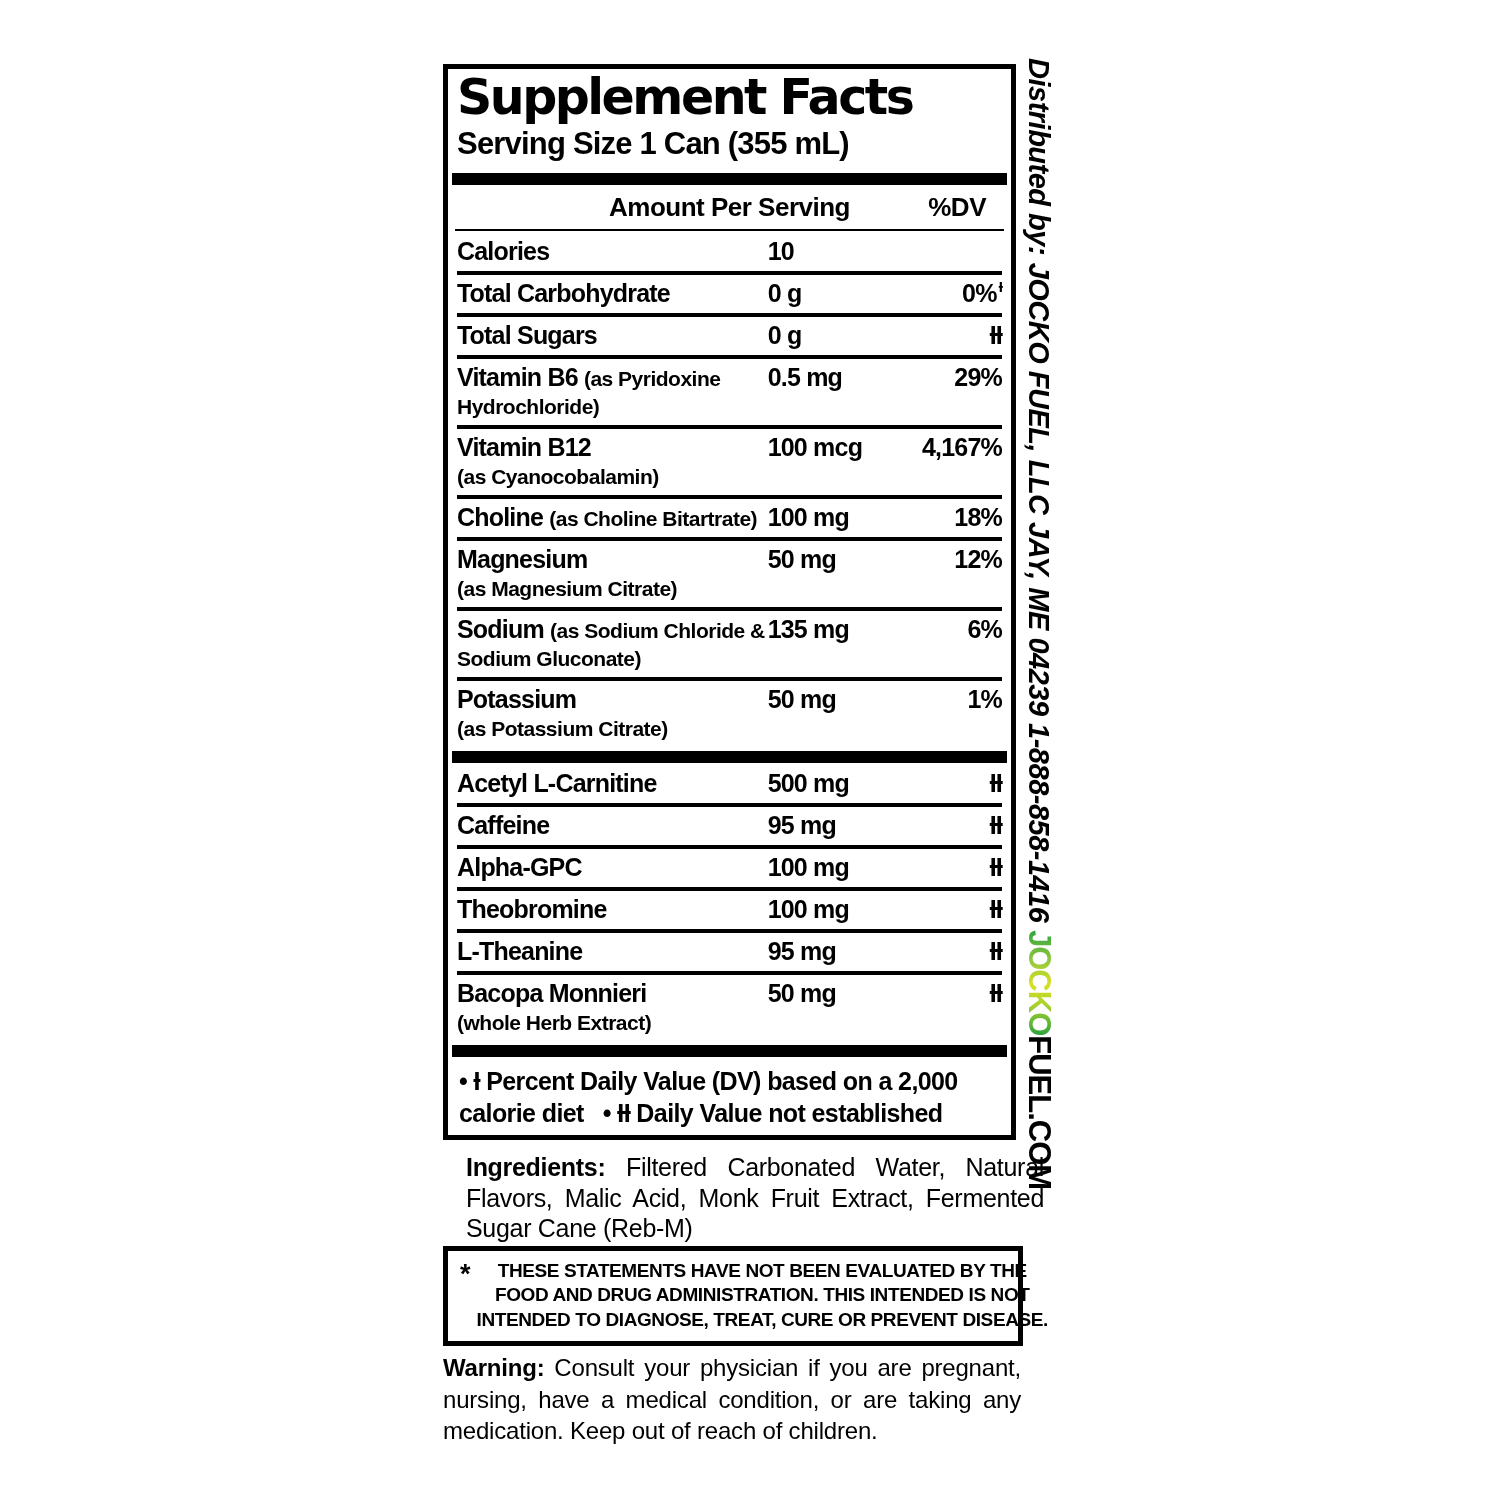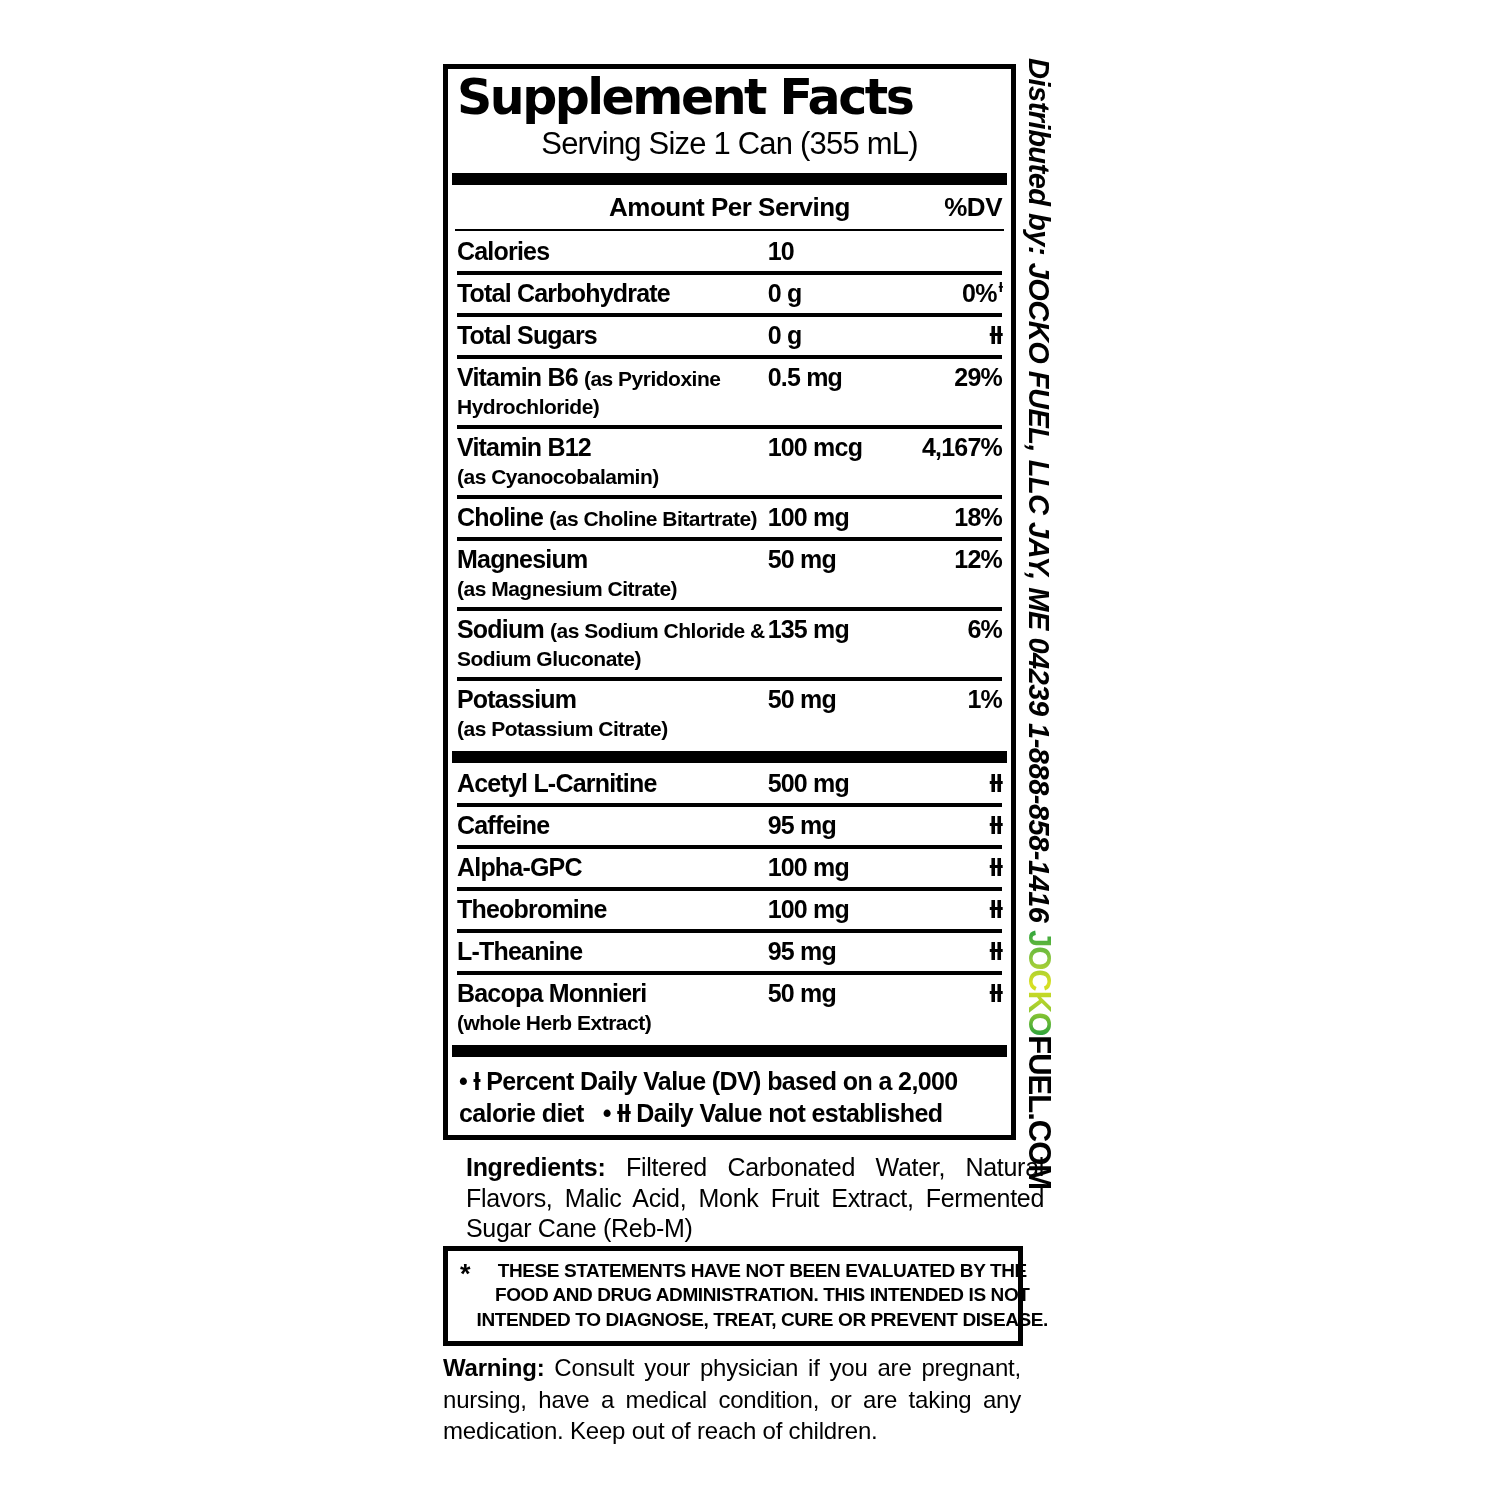--- a/index.html
+++ b/index.html
@@ -19,30 +19,30 @@
     box-sizing:border-box;
     padding:4px 9px 6px;
     display:flex;flex-direction:column;
   }
   .facts-title{
     font-family:"DejaVu Sans","Liberation Sans",sans-serif;
     font-weight:bold;font-size:49px;line-height:1.04;
     letter-spacing:-2.5px;white-space:nowrap;
   }
   .serving-size{
-    font-weight:normal;font-size:31px;line-height:1.1;
-    letter-spacing:-0.8px;padding:3px 0 8px;text-align:center;
+    font-weight:bold;font-size:31px;line-height:1.1;
+    letter-spacing:-0.8px;padding:3px 0 8px;
   }
   .black-bar{height:36px;background:#000;margin:4px -5px 0;}
   .col-header{
     position:relative;text-align:center;
     font-weight:bold;font-size:26px;letter-spacing:-0.5px;
     padding:7px 0 6px;
   }
-  .col-header .dv-h{position:absolute;right:0;top:7px;}
+  .col-header .dv-h{position:absolute;right:16px;top:7px;}
   .thick-sep{height:8px;background:#000;margin:0 -2px;}
 
   .nrow{
     display:flex;align-items:flex-start;
     border-top:4px solid #000000;
     padding:4px 0 6px;
   }
   .nrow.first{border-top:none;margin-top:2px;}
   .nname{
     width:57%;font-weight:bold;font-size:25px;line-height:1.12;

